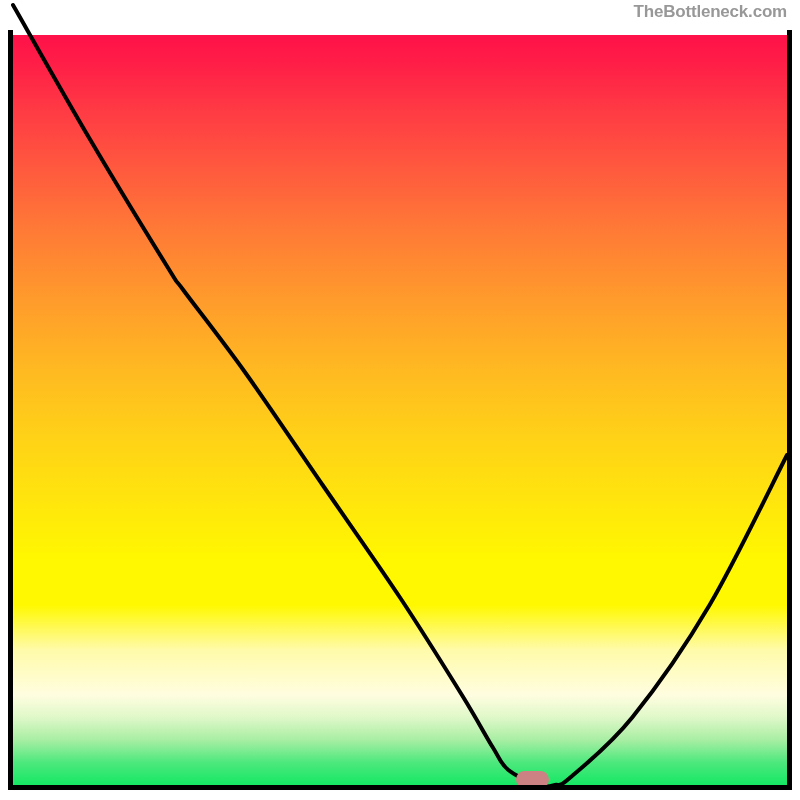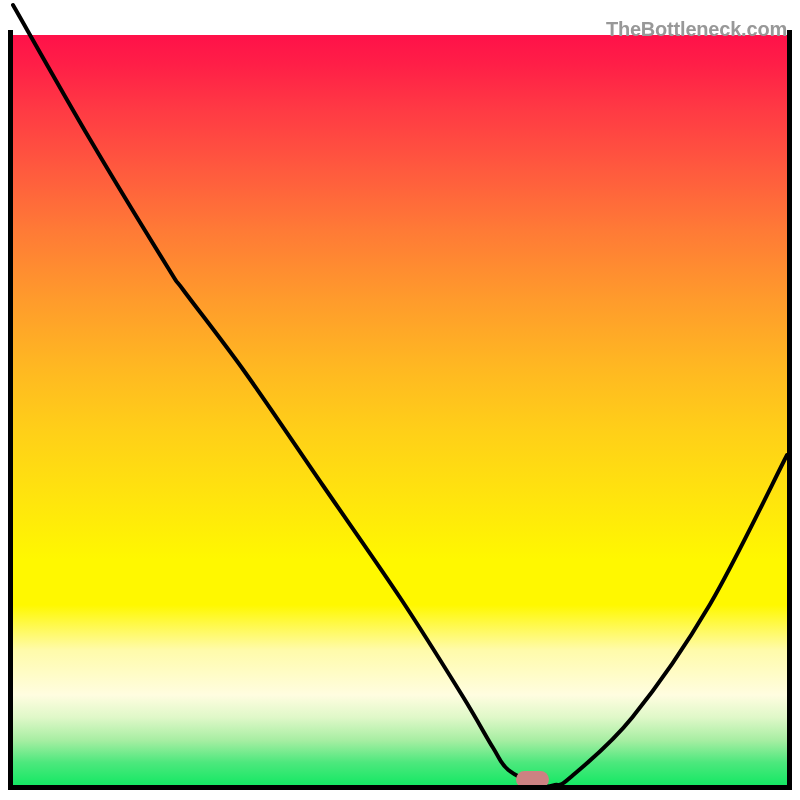--- a/index.html
+++ b/index.html
@@ -58,23 +58,23 @@
     height: 760px;
   }
   .border-bottom {
     left: 8px;
     top: 785px;
     width: 784px;
     height: 5px;
   }
   .watermark {
     position: absolute;
-    top: 18px;
+    top: 2px;
     right: 13px;
-    font-size: 20px;
+    font-size: 17px;
     font-weight: bold;
     color: #989898;
     letter-spacing: -0.2px;
   }
   svg.curve {
     position: absolute;
     left: 13px;
     top: 35px;
     width: 774px;
     height: 750px;

